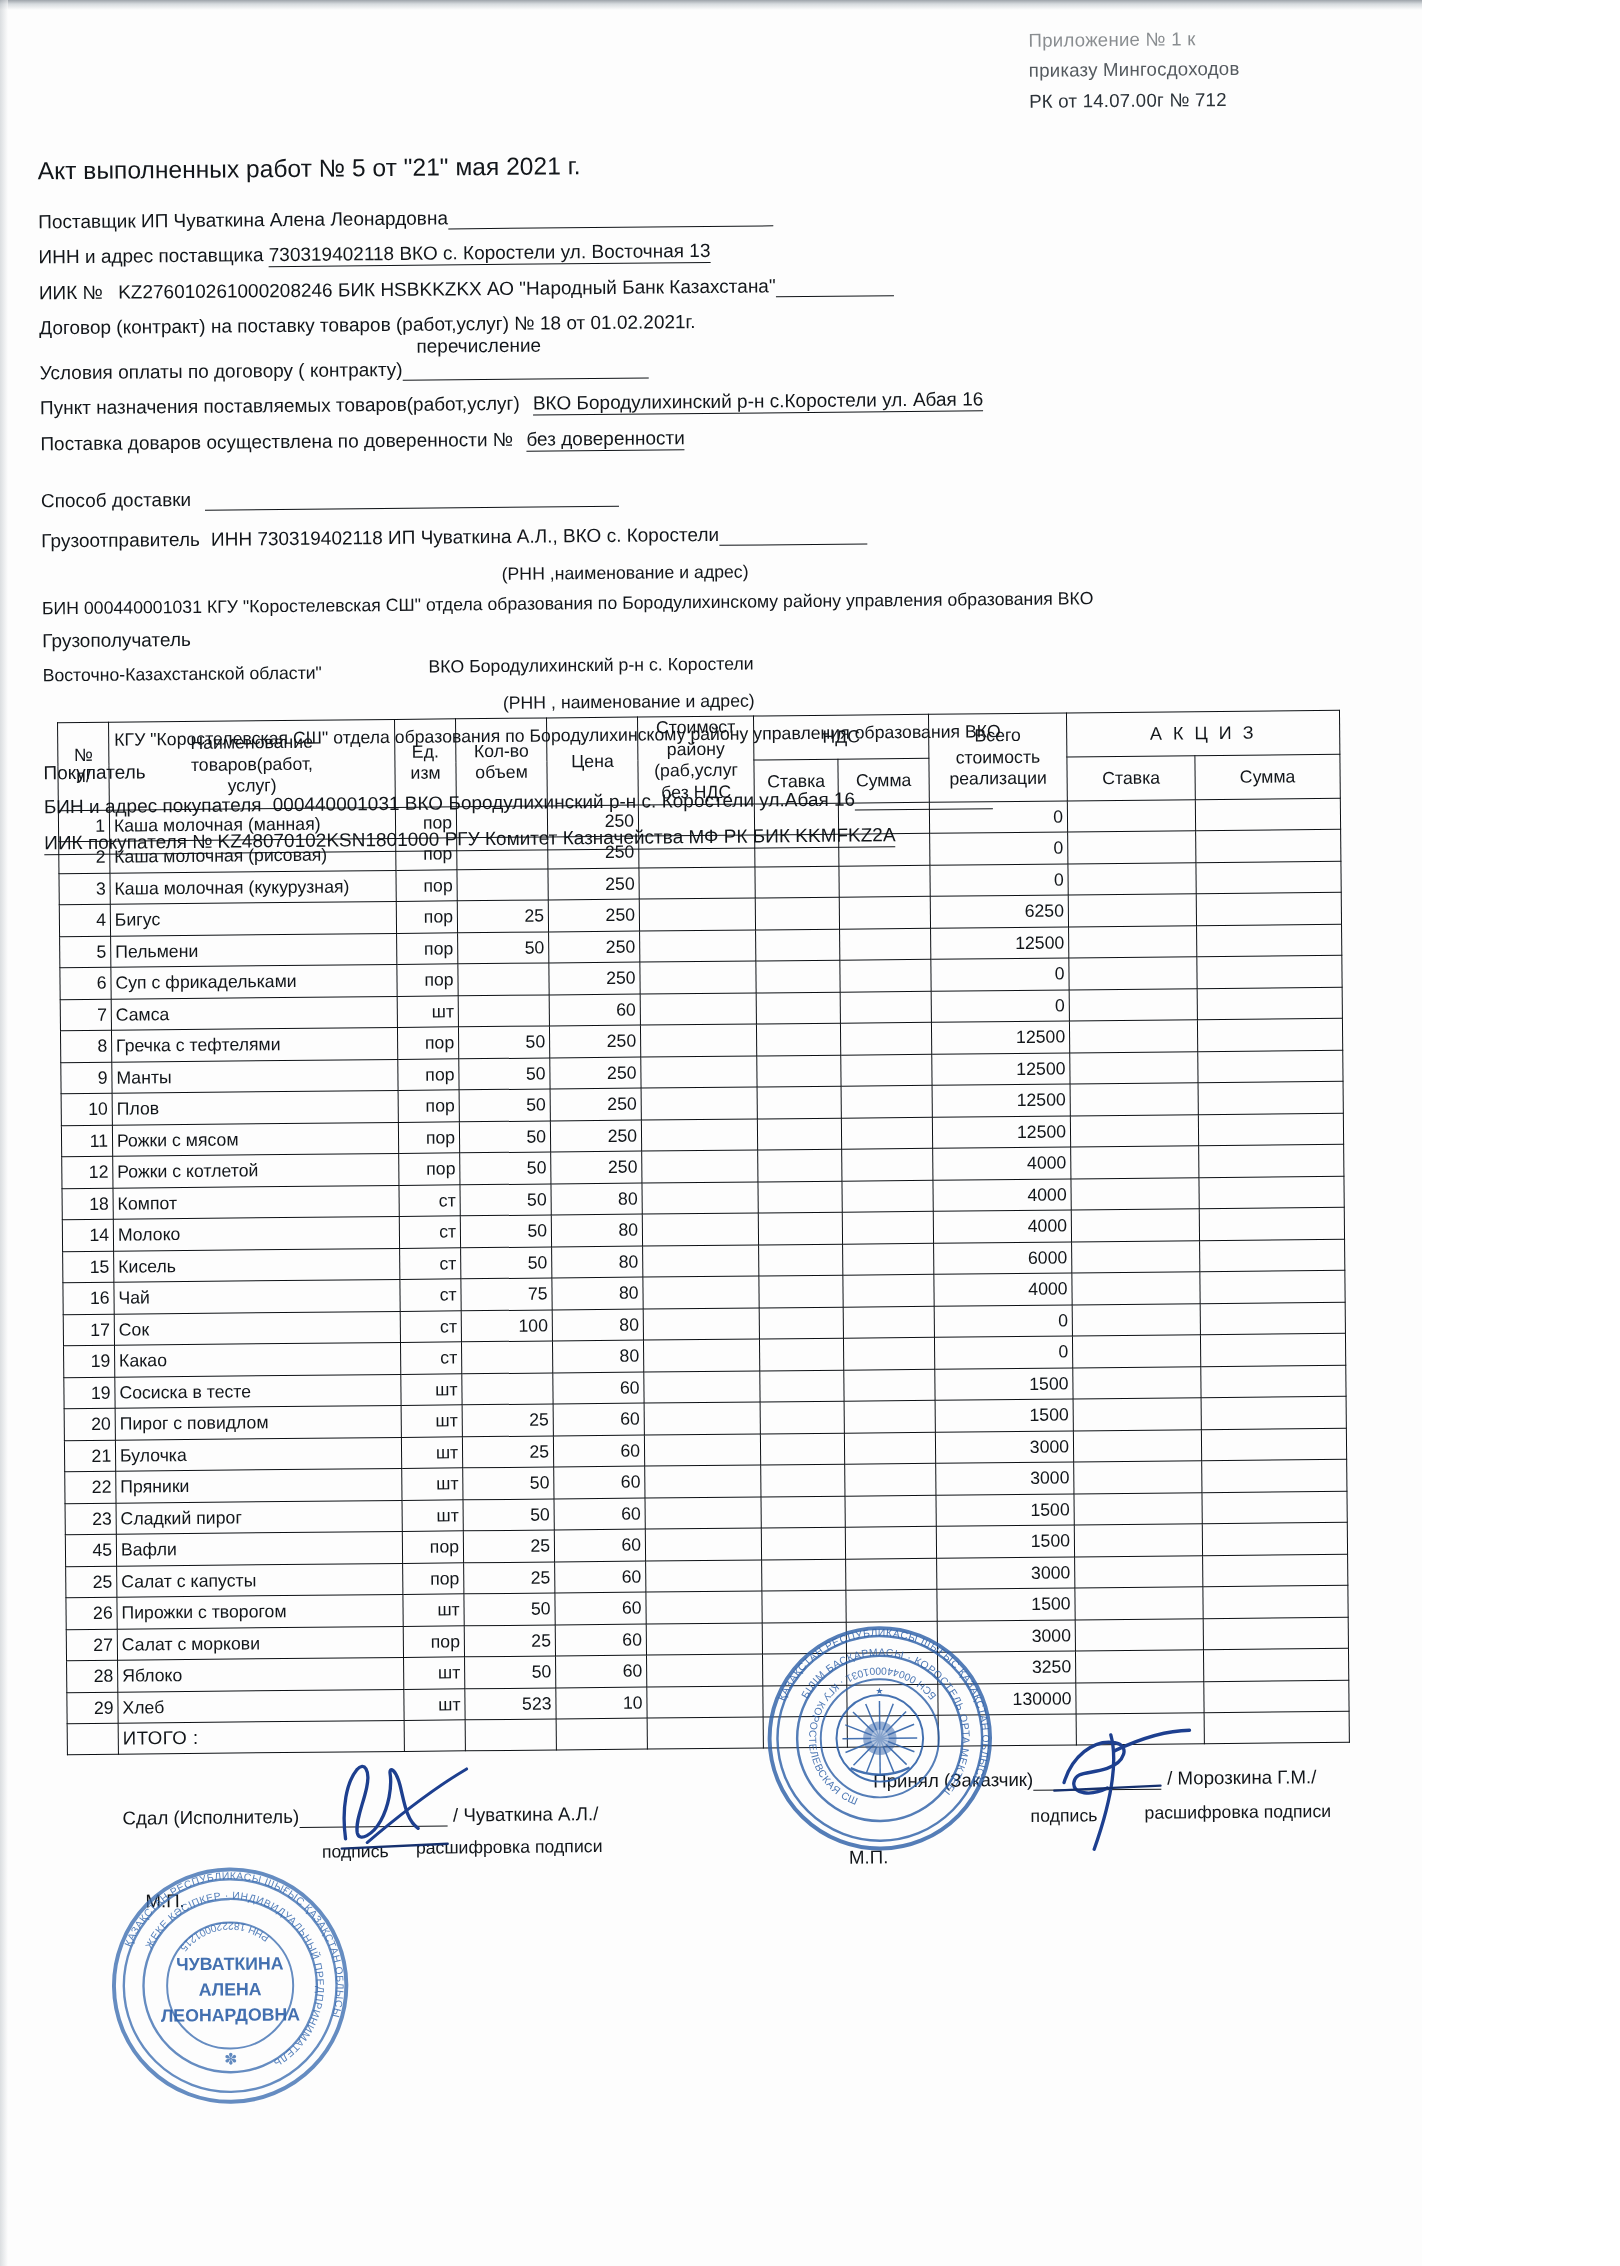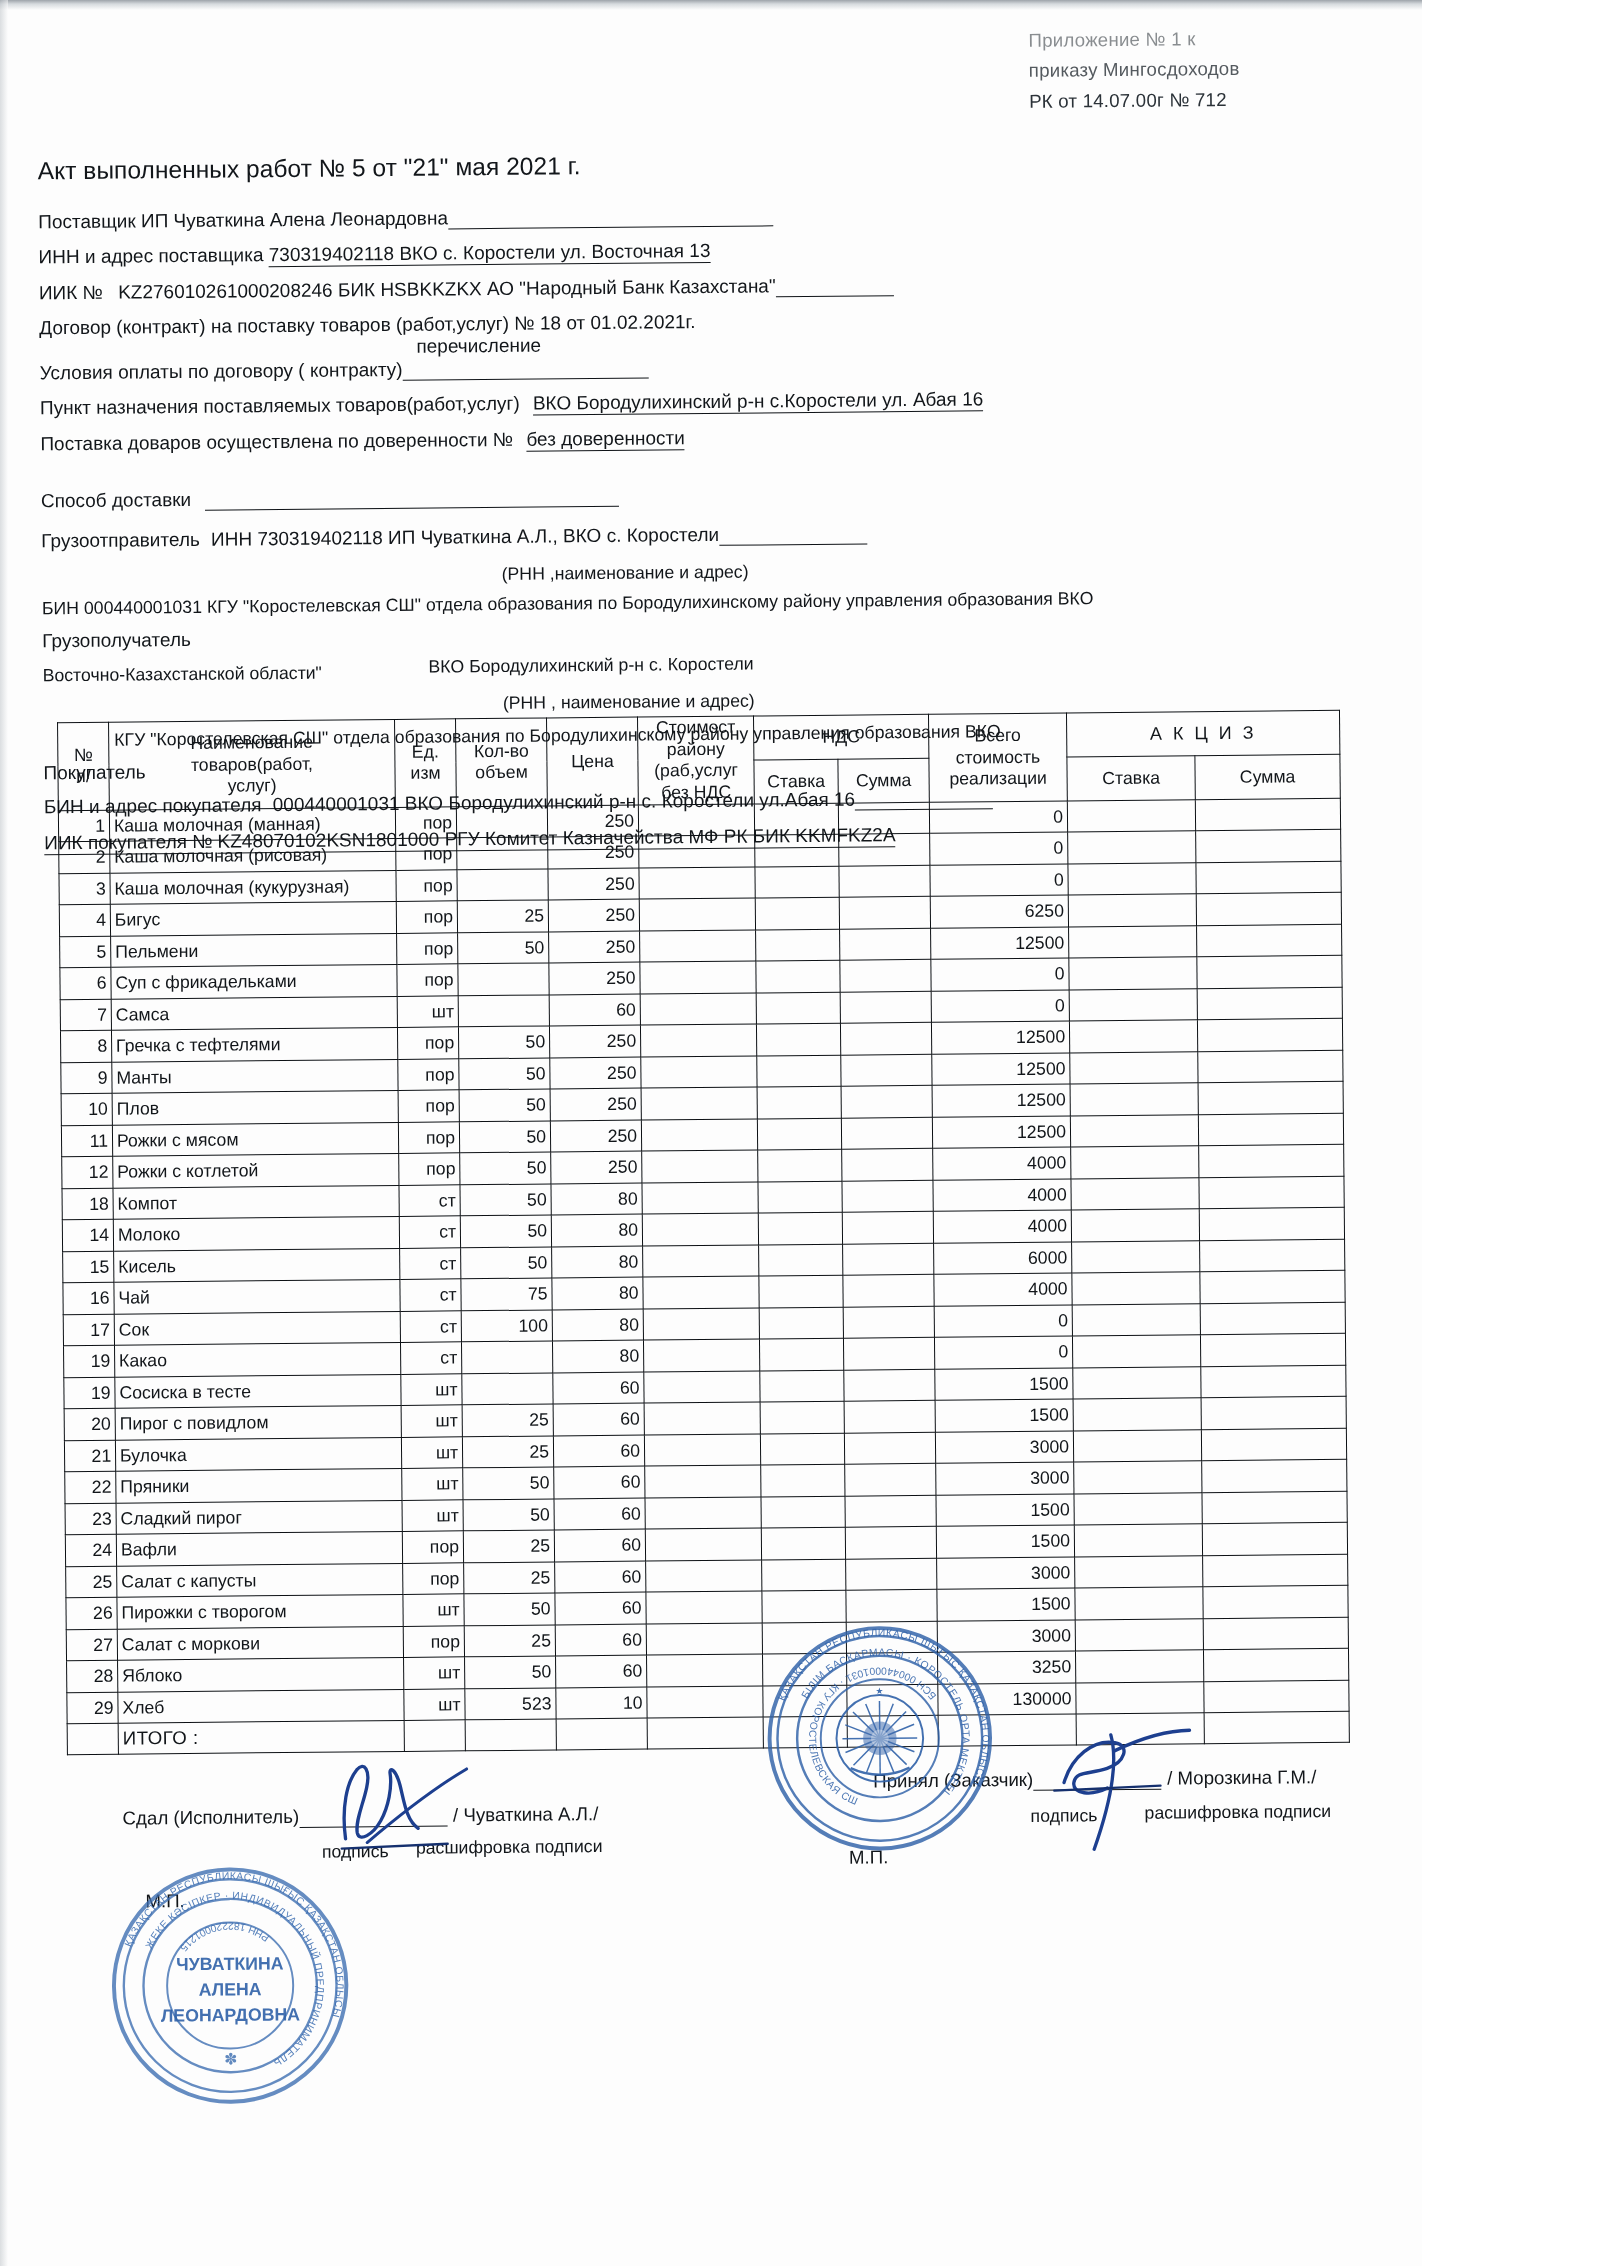--- a/index.html
+++ b/index.html
@@ -579,21 +579,21 @@
               <td class="val">50</td>
               <td class="val">60</td>
               <td class="val"></td>
               <td class="val"></td>
               <td class="val"></td>
               <td class="val">1500</td>
               <td class="val"></td>
               <td class="val"></td>
             </tr>
             <tr class="item">
-              <td class="num">24</td>
+              <td class="num">45</td>
               <td class="name">Вафли</td>
               <td class="unit">пор</td>
               <td class="val">25</td>
               <td class="val">60</td>
               <td class="val"></td>
               <td class="val"></td>
               <td class="val"></td>
               <td class="val">1500</td>
               <td class="val"></td>
               <td class="val"></td>

